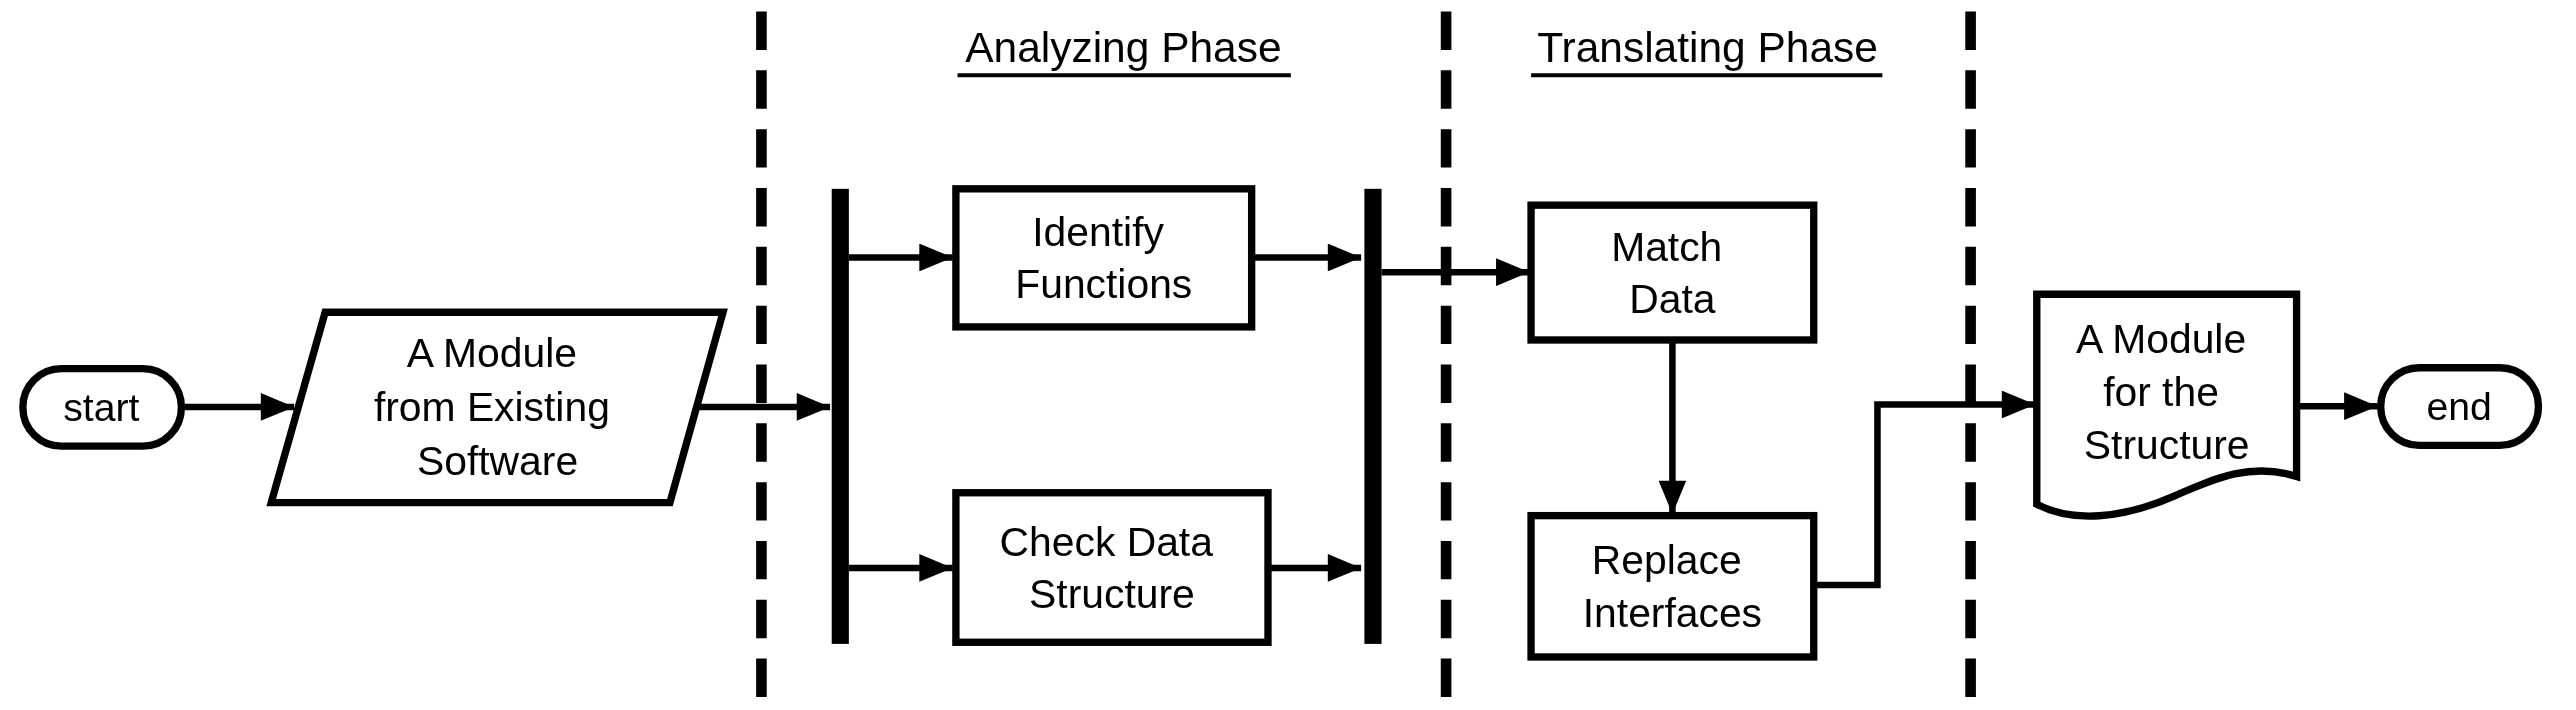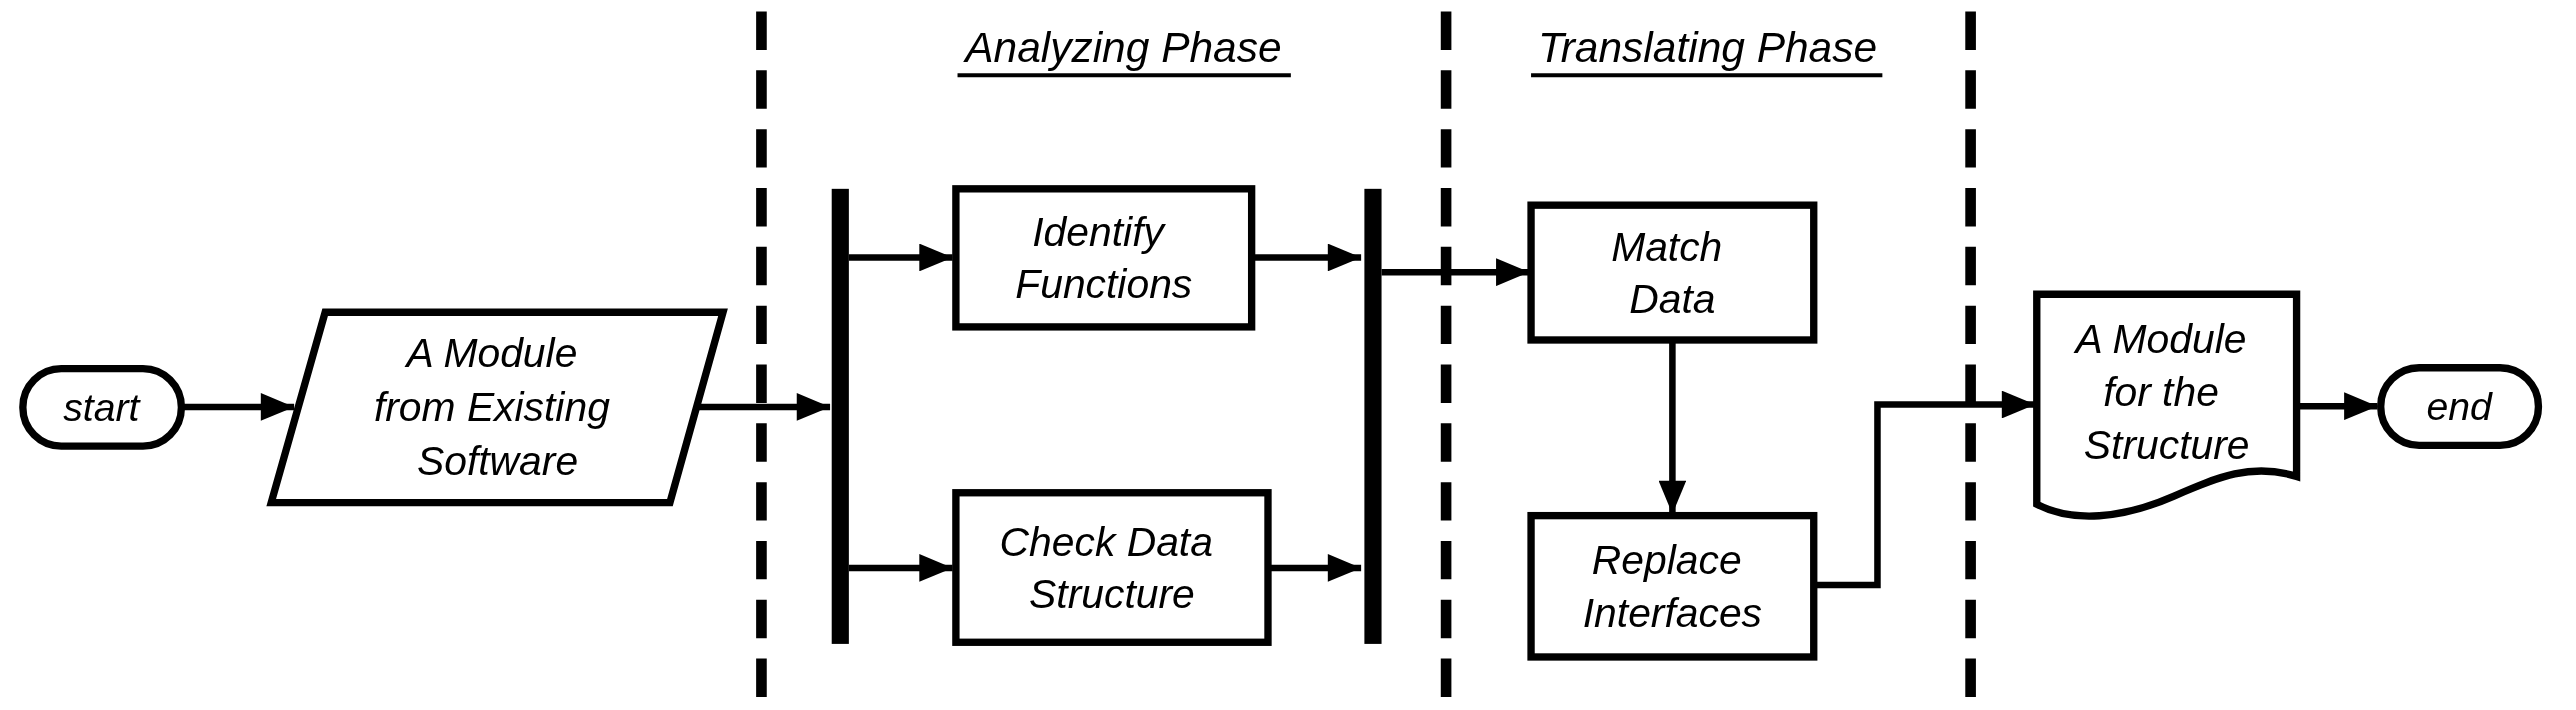--- a/index.html
+++ b/index.html
@@ -7,21 +7,20 @@
     padding: 0;
     background: #ffffff;
     width: 2576px;
     height: 711px;
     overflow: hidden;
   }
   #stage {
     width: 2576px;
     height: 711px;
     position: relative;
-    font-style: italic;
   }
   svg { display: block; }
   .shape {
     fill: #ffffff;
     stroke: #000000;
     stroke-width: 9;
   }
   .bar { fill: #000000; stroke: none; }
   .flow {
     stroke: #000000;

